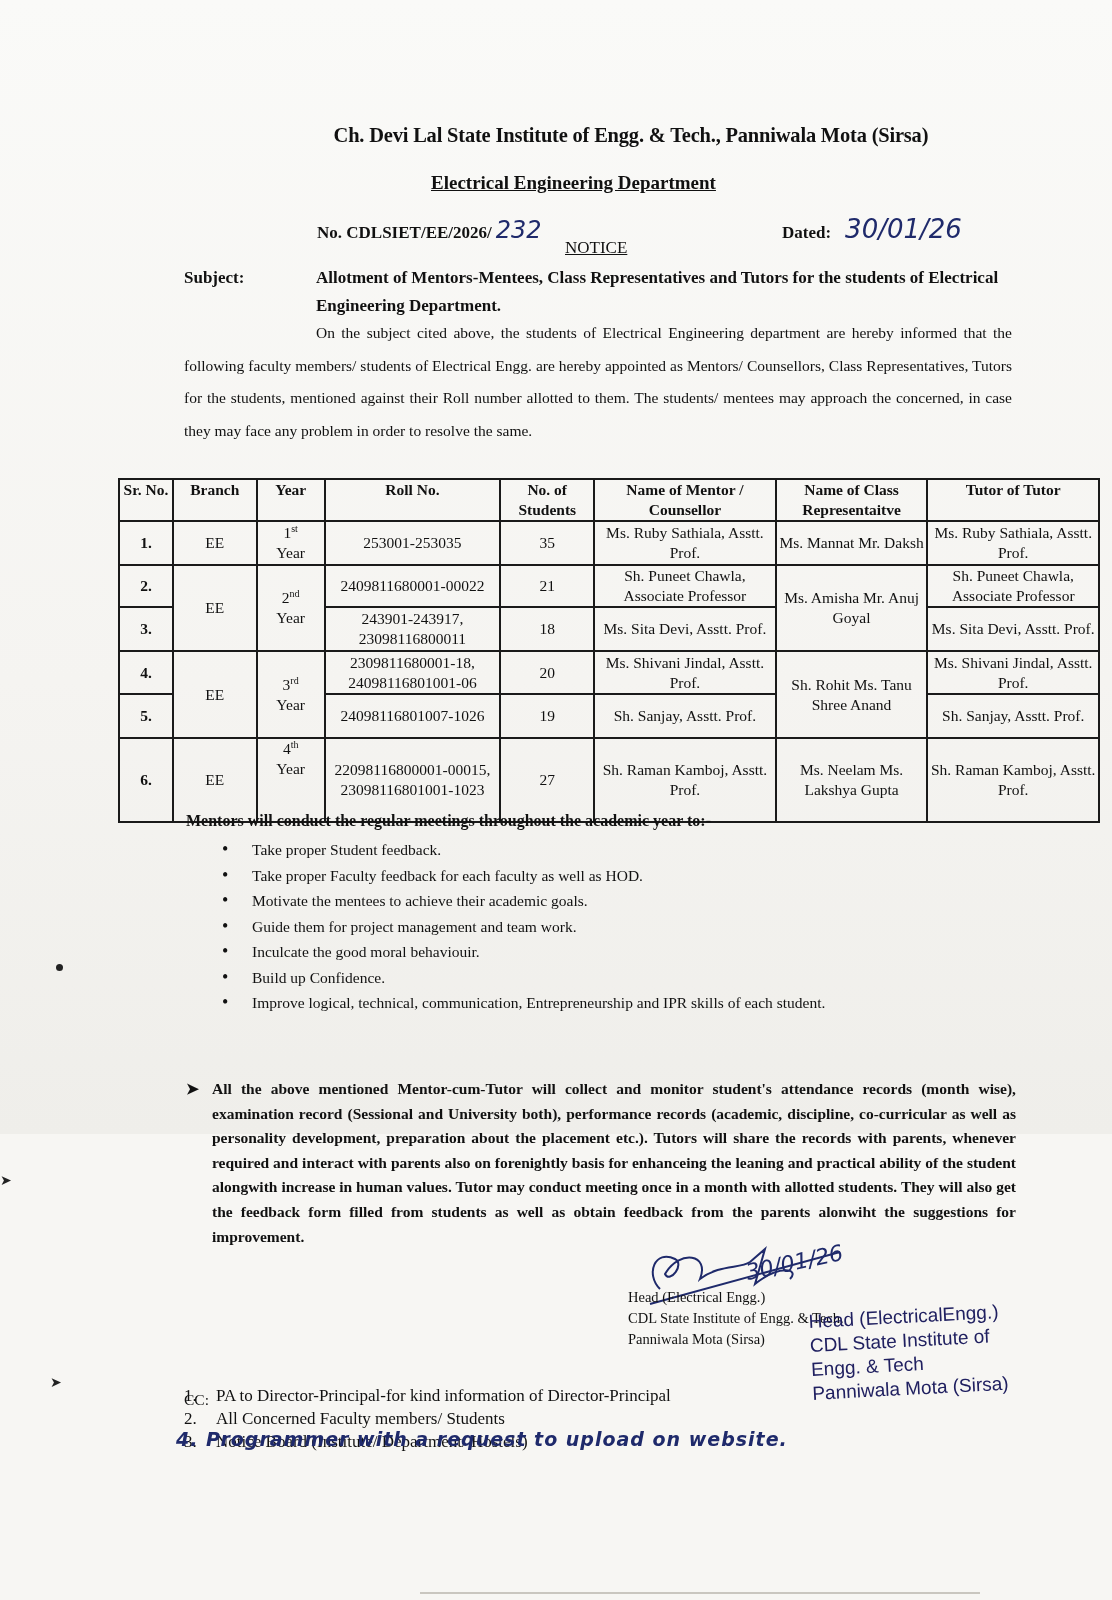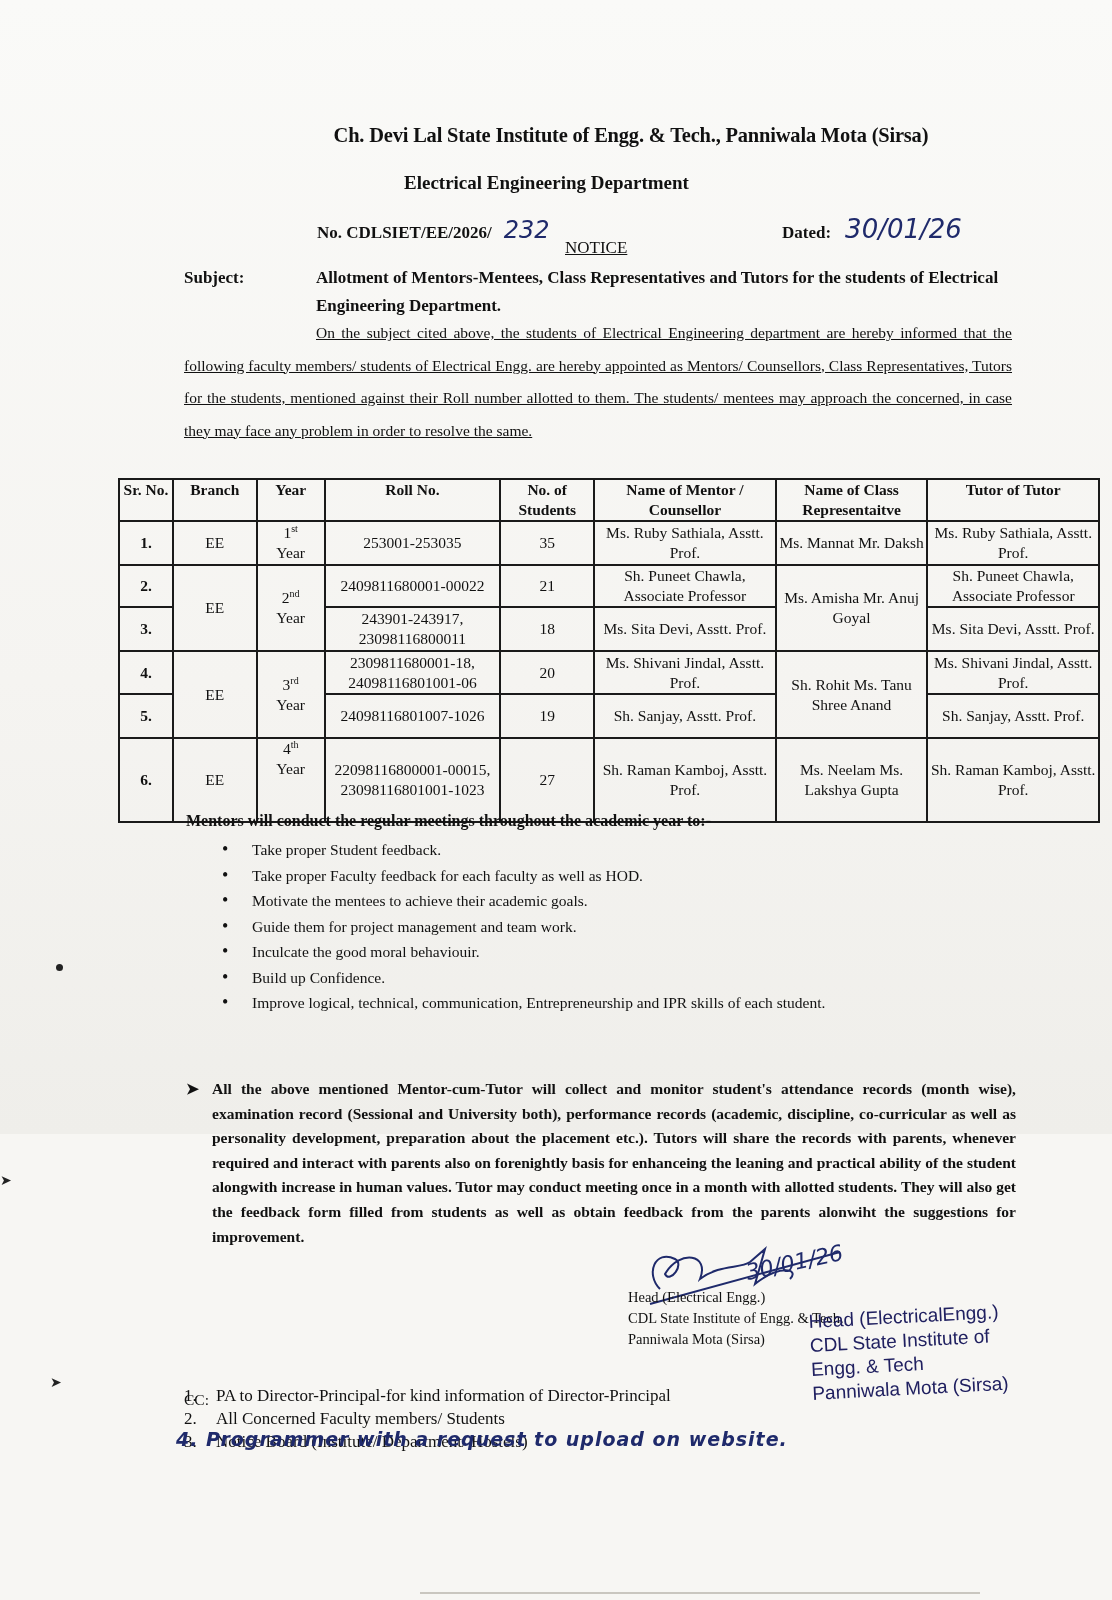--- a/index.html
+++ b/index.html
@@ -3,30 +3,30 @@
 <meta charset="utf-8">
 <style>
   * { box-sizing: border-box; margin: 0; padding: 0; }
   html, body { width: 1112px; height: 1600px; background: #f7f6f3; overflow: hidden; }
   body { position: relative; font-family: "Liberation Serif", serif; color: #111; }
   .page { position: absolute; left: 0; top: 0; width: 1112px; height: 1134px;
     background: linear-gradient(180deg, #fafaf8 0%, #f5f4f1 60%, #efeeea 100%); }
   .abs { position: absolute; }
   .inst-title { left: 0; width: 1112px; top: 122px; text-align: center; font-weight: bold;
     font-size: 22px; letter-spacing: -0.2px; transform: scaleX(0.93); transform-origin: 630px 0; padding-left: 150px; }
-  .dept { left: 404px; top: 172px; font-size: 19px; font-weight: bold; }
+  .dept { left: 431px; top: 172px; font-size: 19px; font-weight: bold; text-decoration: underline; }
   .refno { left: 317px; top: 216px; font-size: 17px; font-weight: bold; }
   .hand { font-family: "DejaVu Sans", sans-serif; font-weight: normal; color: #1f2a6b; font-style: italic; }
-  .refno .hand { font-size: 24px; margin-left: 12px; }
+  .refno .hand { font-size: 24px; margin-left: 4px; }
   .dated { left: 782px; top: 214px; font-size: 17px; font-weight: bold; }
   .dated .hand { font-size: 26px; margin-left: 14px; }
   .notice { left: 565px; top: 238px; font-size: 17px; text-decoration: underline; }
   .subj-label { left: 184px; top: 268px; font-size: 17px; font-weight: bold; }
   .subj-text { left: 316px; top: 264px; width: 696px; font-size: 17px; font-weight: bold; line-height: 28px; }
-  .para { left: 184px; top: 317px; width: 828px; font-size: 15.5px; line-height: 32.5px; text-align: justify; text-decoration: underline; }
+  .para { left: 184px; top: 317px; width: 828px; font-size: 15.5px; line-height: 32.5px; text-align: justify; }
   .para .indent { display: inline-block; width: 132px; }
 
   table.allot { position: absolute; left: 118px; top: 478px; width: 982px; border-collapse: collapse;
     font-size: 15.5px; text-align: center; }
   table.allot th, table.allot td { border: 2px solid #1a1a1a; padding: 0 2px; line-height: 20px; vertical-align: middle; }
   table.allot th { font-weight: bold; vertical-align: top; height: 42px; }
   table.allot td.sr { font-weight: bold; }
   sup { font-size: 10px; line-height: 0; }
 
   .mentors-head { left: 186px; top: 812px; font-size: 16px; font-weight: bold; }

